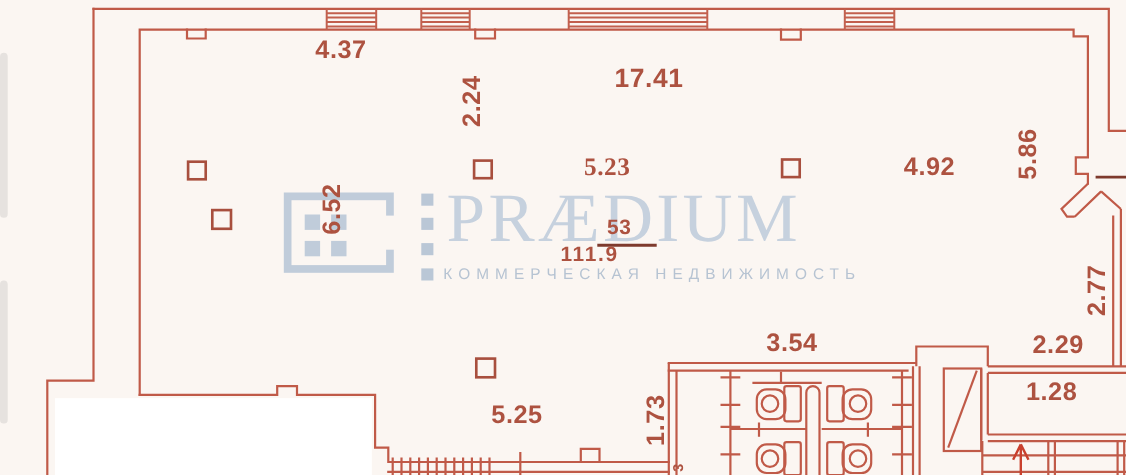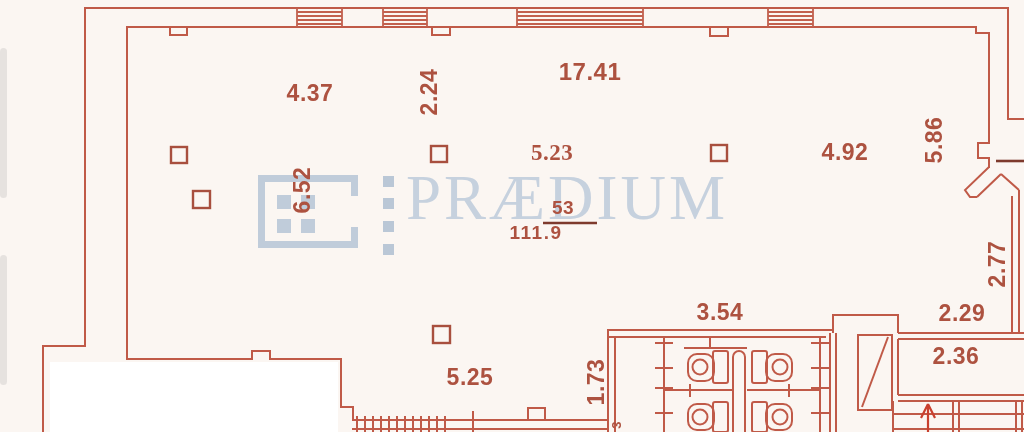--- a/index.html
+++ b/index.html
@@ -137,34 +137,35 @@
     <div id="wm-frame-gap"></div>
     <div class="wm-sq" style="left:277px;top:195px;"></div>
     <div class="wm-sq" style="left:301px;top:195px;"></div>
     <div class="wm-sq" style="left:277px;top:219px;"></div>
     <div class="wm-sq" style="left:301px;top:219px;"></div>
     <div class="wm-dot" style="top:176px;"></div>
     <div class="wm-dot" style="top:198px;"></div>
     <div class="wm-dot" style="top:221px;"></div>
     <div class="wm-dot" style="top:244px;"></div>
     <div id="wm-brand">PRÆDIUM</div>
+    <div id="wm-tagline">КОММЕРЧЕСКАЯ НЕДВИЖИМОСТЬ</div>
   </div>
 
   <div id="white-cover"></div>
 
-  <div class="dim" style="left:310px;top:45px;margin-top:48px;">4.37</div>
+  <div class="dim" style="left:310px;top:45px;">4.37</div>
   <div class="dim big" style="left:590px;top:72px;">17.41</div>
   <div class="dim rot" style="left:429px;top:92px;">2.24</div>
   <div class="dim" style="left:552px;top:152px;font-family:Liberation Serif, serif;">5.23</div>
   <div class="dim" style="left:845px;top:152px;text-align:center;">4.92</div>
   <div class="dim rot" style="left:934px;top:140px;">5.86</div>
   <div class="dim rot" style="left:302px;top:190px;">6.52</div>
   <div class="dim small" style="left:563px;top:207px;">53</div>
   <div class="dim small" style="left:536px;top:232px;letter-spacing:1.5px;">111.9</div>
   <div class="dim rot" style="left:997px;top:264px;">2.77</div>
   <div class="dim" style="left:720px;top:312px;">3.54</div>
   <div class="dim" style="left:962px;top:313px;">2.29</div>
-  <div class="dim" style="left:956px;top:356px;">2.36</div>
+  <div class="dim" style="left:956px;top:356px;">1.28</div>
   <div class="dim" style="left:470px;top:377px;text-align:center;">5.25</div>
   <div class="dim rot" style="left:596px;top:382px;">1.73</div>
   <div class="dim rot tiny" style="left:616px;top:425px;">3</div>
 
 </div>
 
 </body></html>

